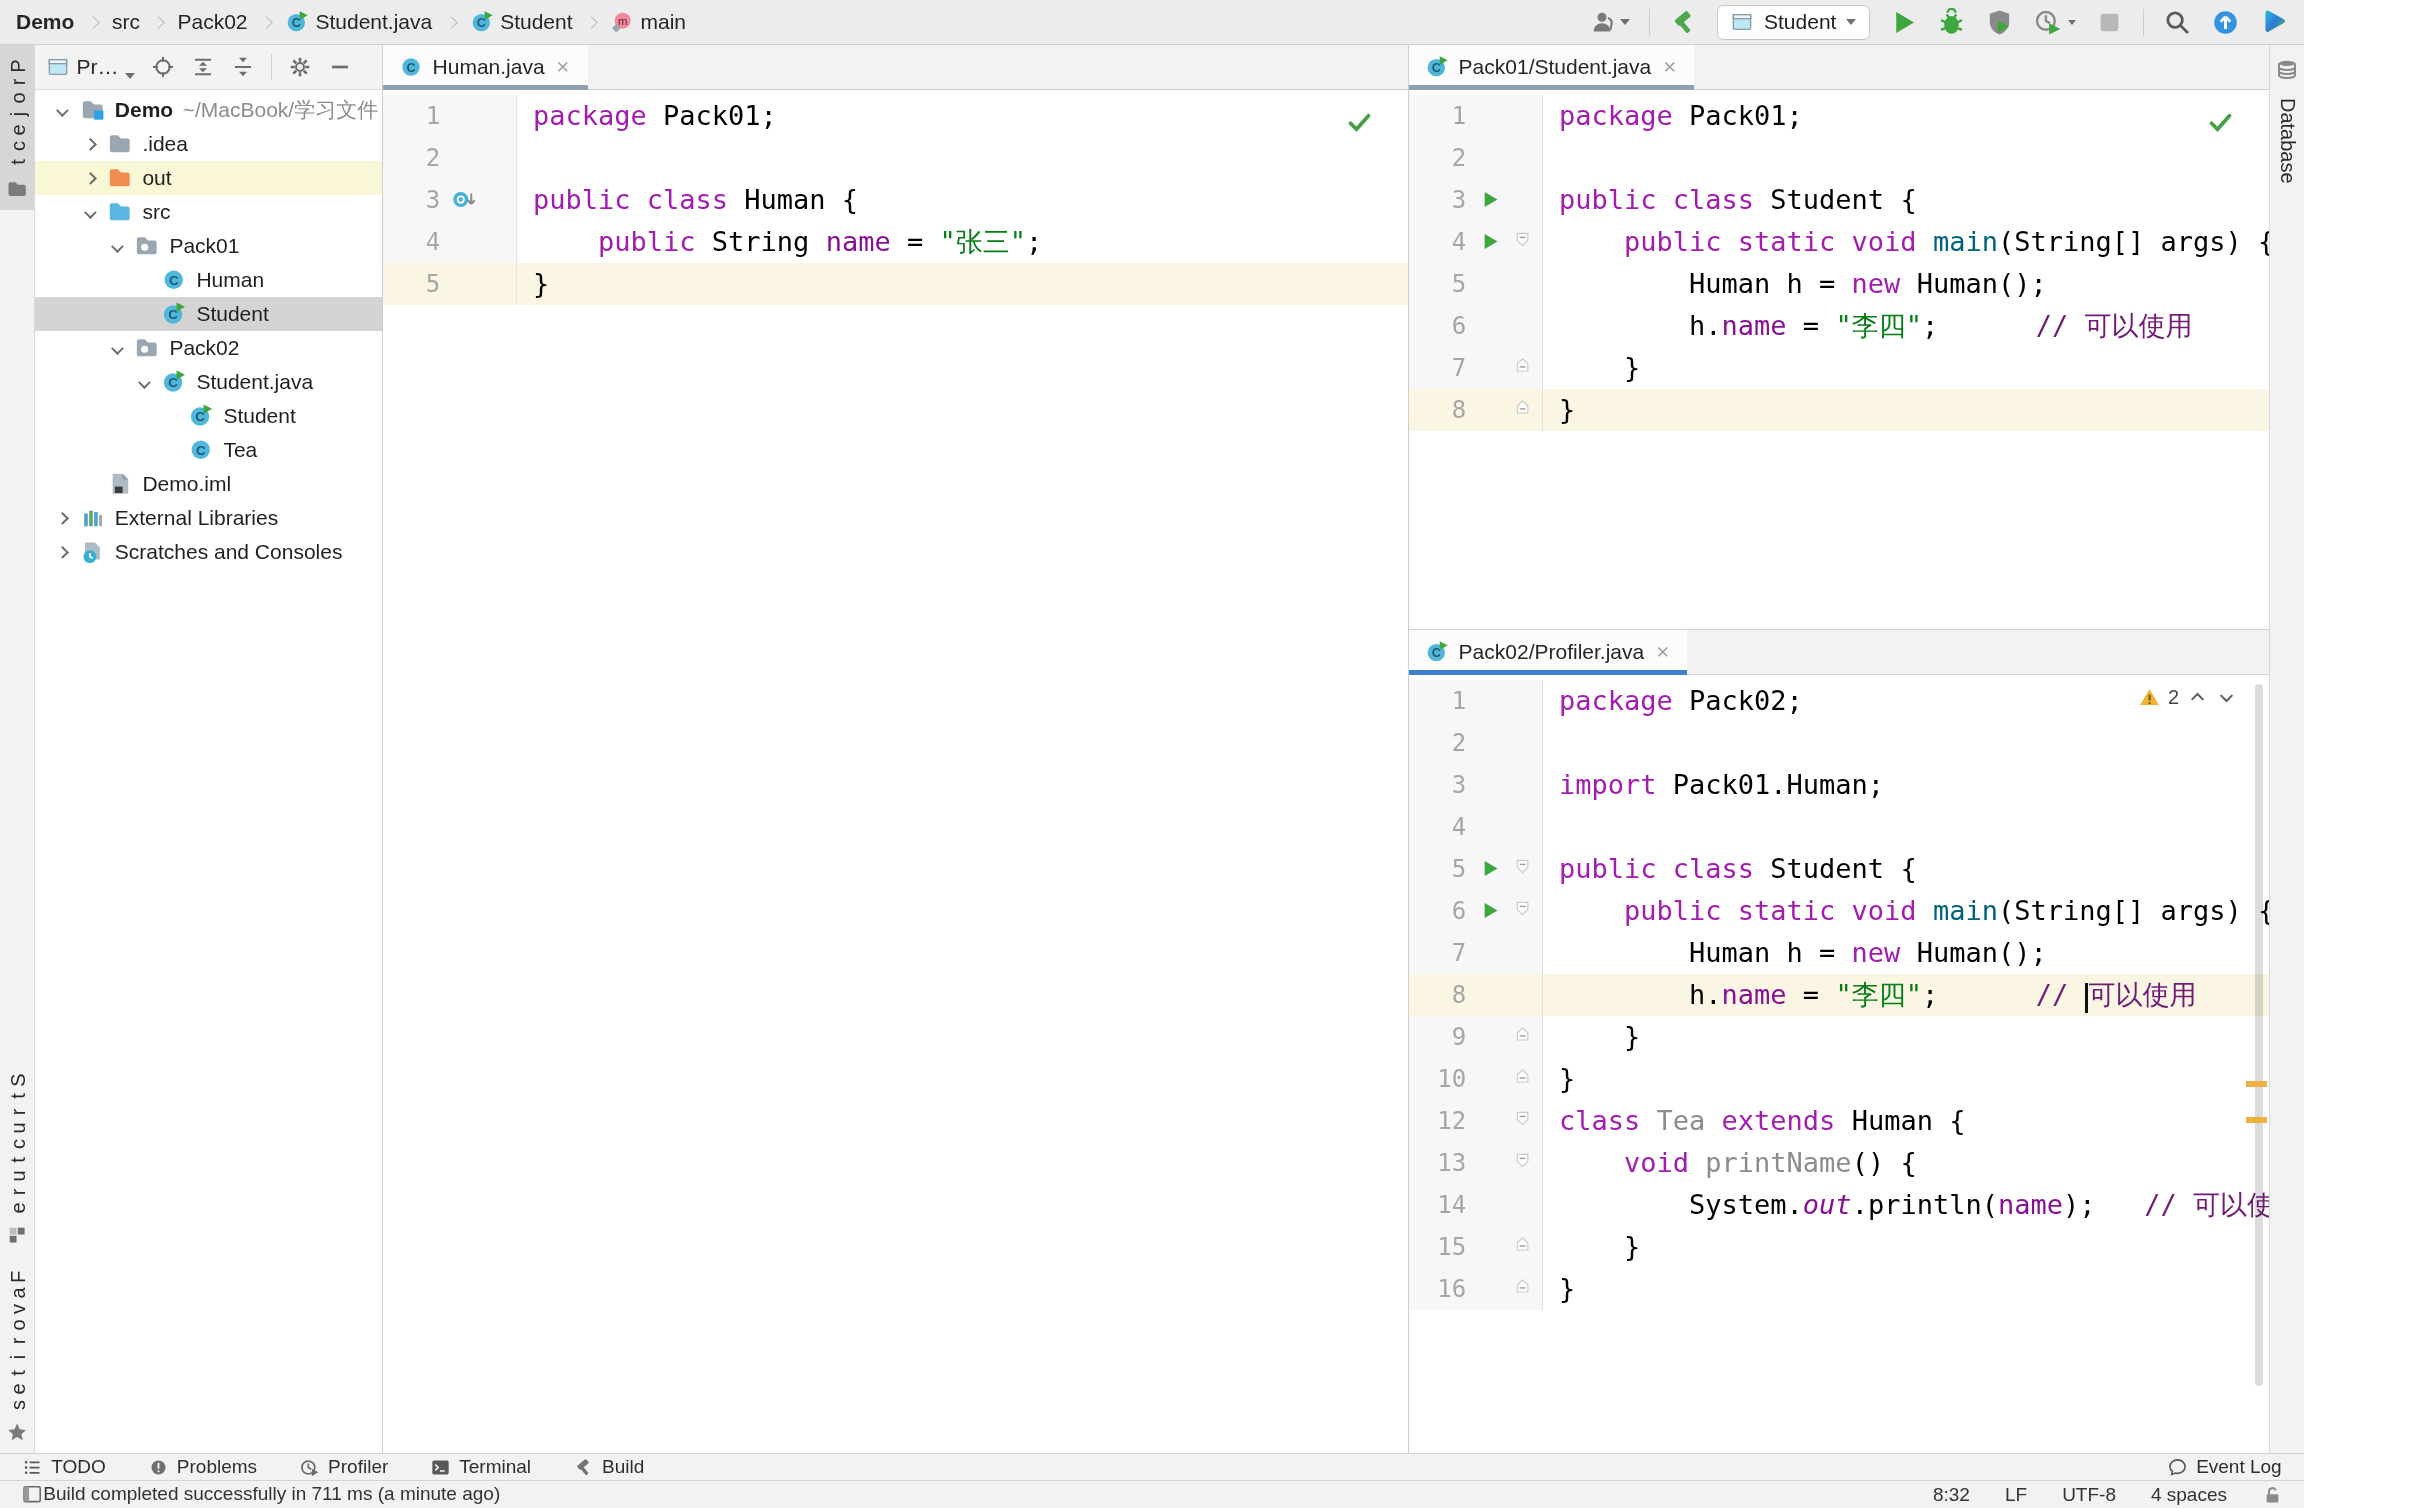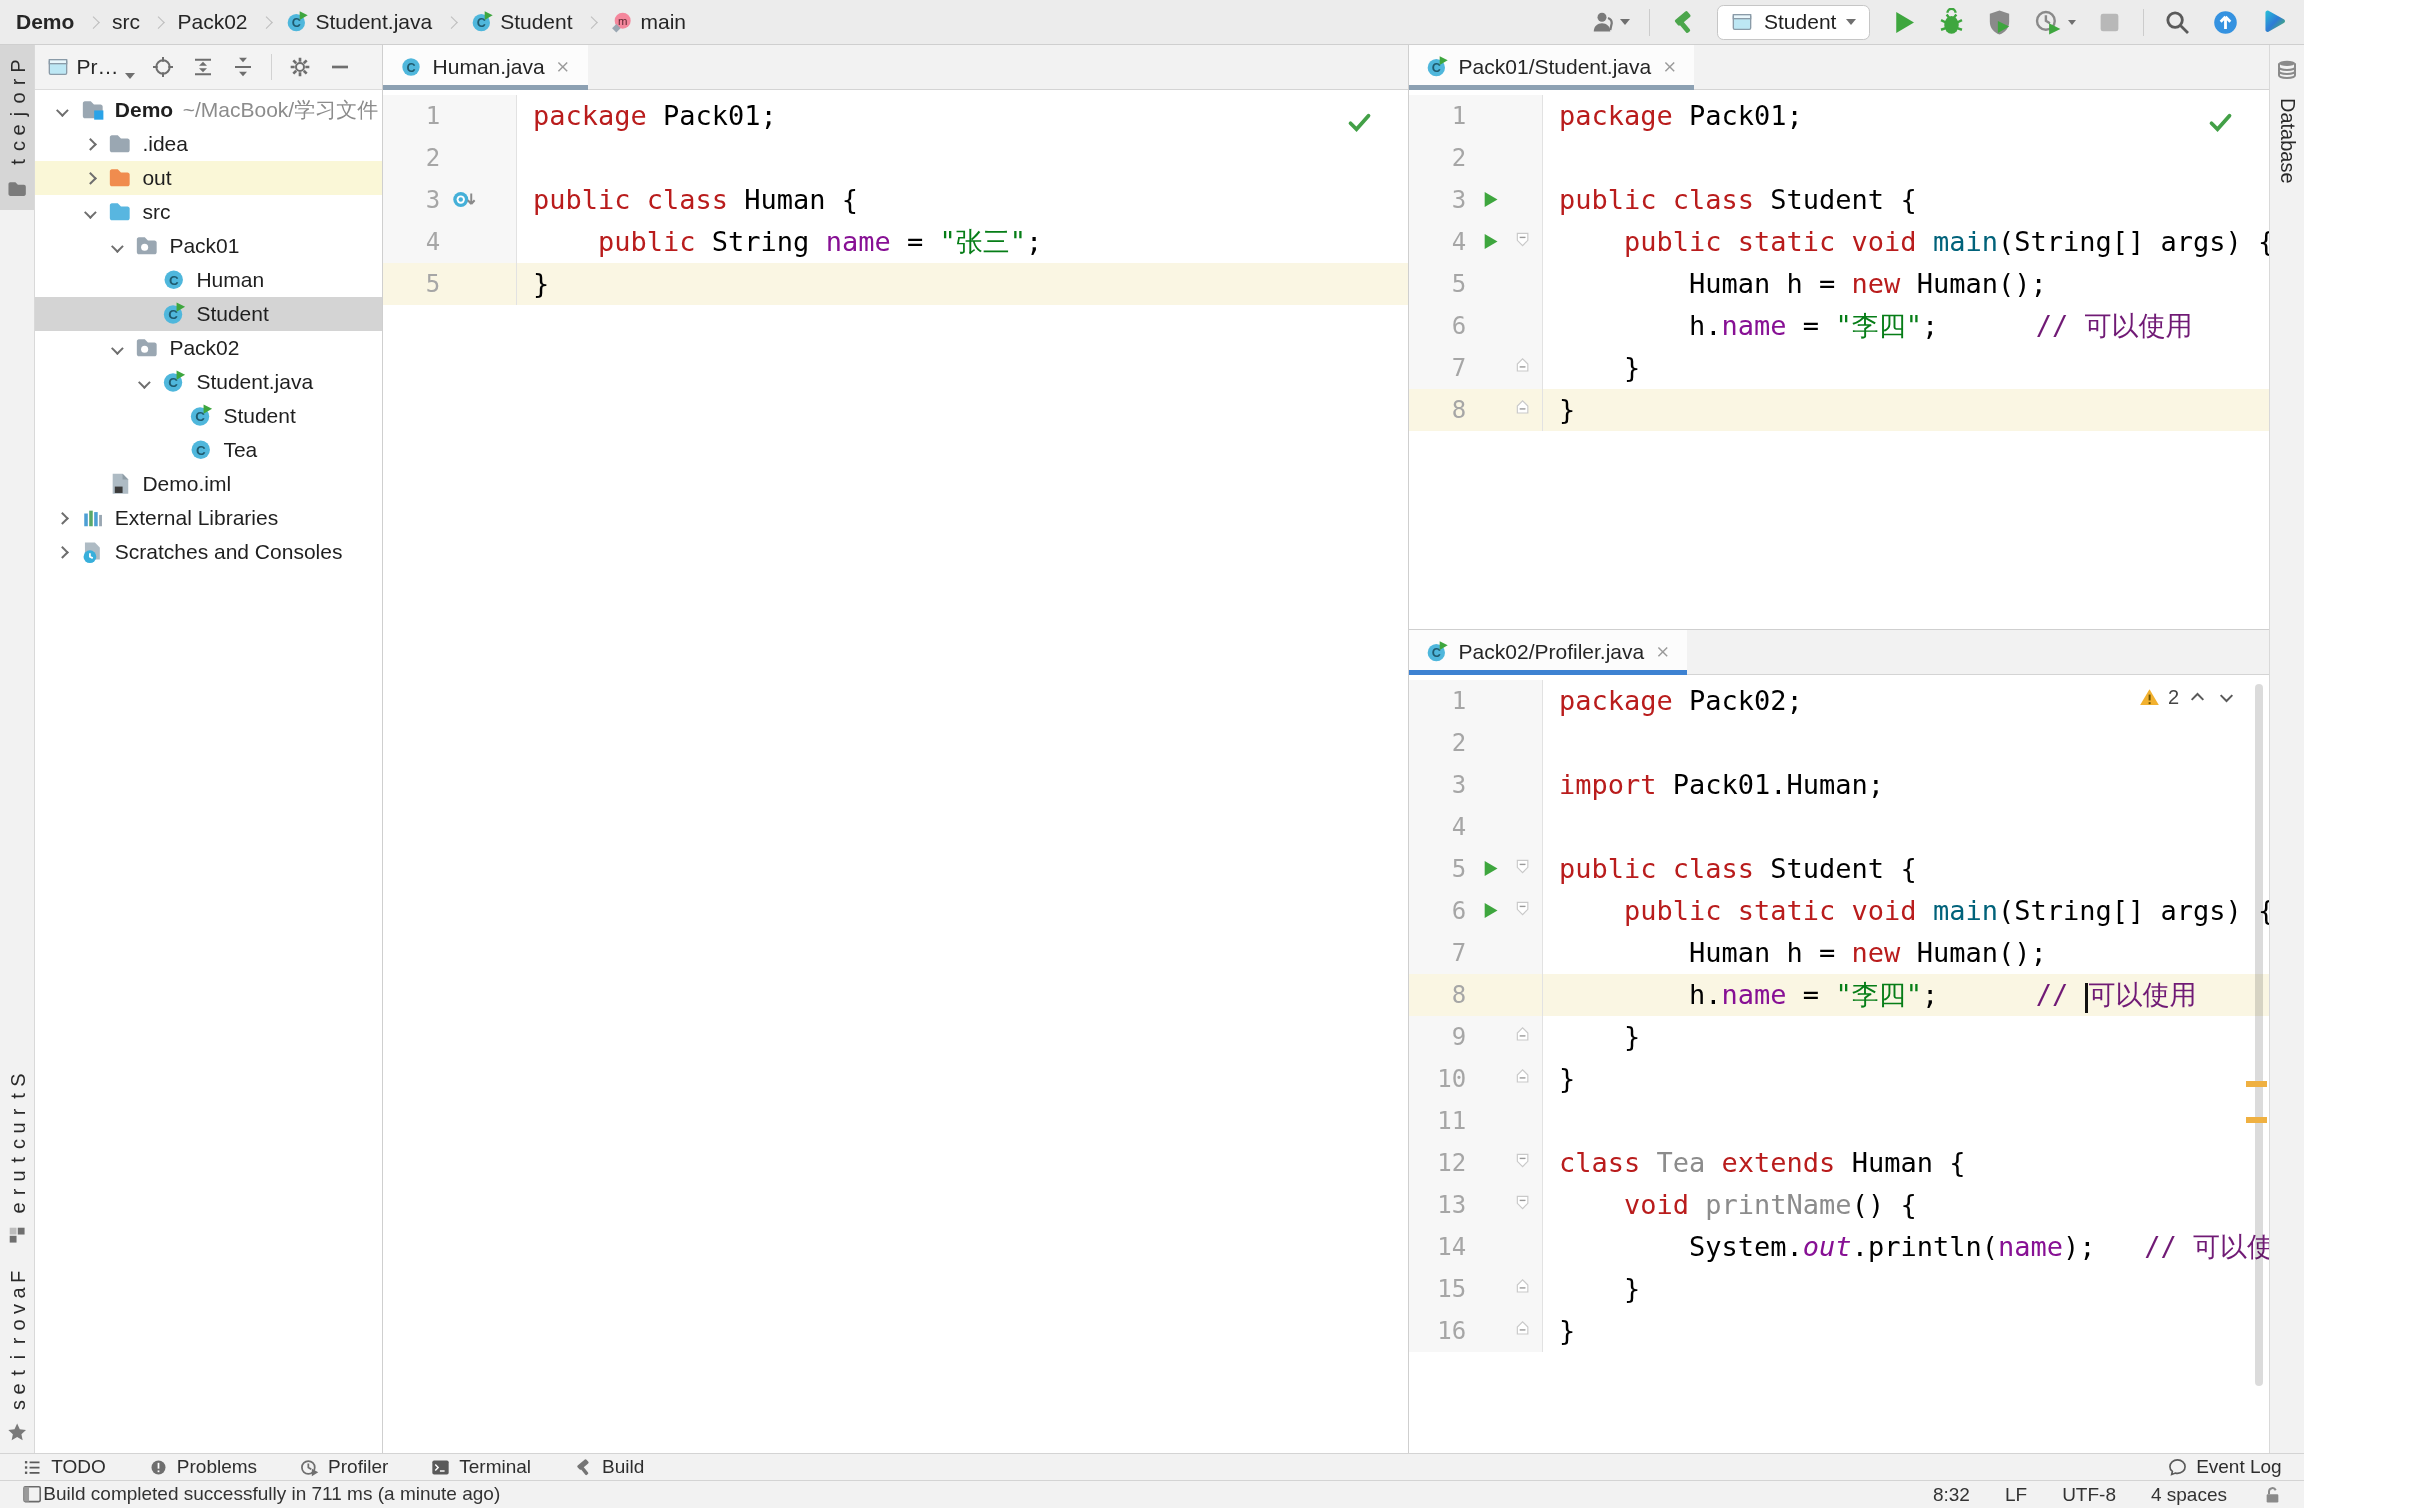--- a/index.html
+++ b/index.html
@@ -69,21 +69,21 @@
   .cline.current .lnband{background:#FAF6E3}
   .gnum{width:62px;flex:none;text-align:right;padding-right:4.8px;color:#A6A6A6;
     font-family:"DejaVu Sans Mono",monospace;font-size:24px;position:relative;background:#F7F7F7;align-self:stretch;
     display:flex;align-items:center;justify-content:flex-end}
   .gicon{width:38px;flex:none;align-self:stretch;background:#F7F7F7;display:flex;align-items:center;justify-content:center;position:relative}
   .gfold{width:34px;flex:none;align-self:stretch;background:#F7F7F7;border-right:0.8px solid #E2E2E2;
     display:flex;align-items:center;justify-content:center;position:relative}
   .cline.current .gnum,.cline.current .gicon,.cline.current .gfold{background:#FAF6E3}
   .ctext{font-family:"DejaVu Sans Mono","DejaVu Sans",monospace;font-size:27px;white-space:pre;
     padding-left:16px;position:relative;z-index:1}
-  .tk-kw{color:#b91c1c}.tk-pl{color:#000}.tk-str{color:#067D17}.tk-fld{color:#871094}
+  .tk-kw{color:#a21caf}.tk-pl{color:#000}.tk-str{color:#067D17}.tk-fld{color:#871094}
   .tk-sfld{color:#871094;font-style:italic}.tk-mth{color:#00627A}.tk-cmt{color:#701a75}
   .tk-unc{color:#8C8C8C}.tk-unm{color:#8C8C8C}
   .caret{display:inline-block;width:2.4px;height:30px;background:#111;vertical-align:middle;margin:0 0.8px -4.8px 0.8px}
   .echeck{position:absolute;top:19px;right:35px;z-index:2}
   .ewarn{position:absolute;top:11.2px;right:32px;z-index:2;display:flex;align-items:center;gap:8px;color:#454545;font-size:20px}
   .sb-thumb{position:absolute;right:6.4px;top:9.6px;width:8px;height:702px;background:rgba(0,0,0,0.14);border-radius:4.8px;z-index:2}
   .sb-mark{position:absolute;right:1.6px;width:21px;height:6.4px;background:#EFB041;z-index:2}
   .split-h{height:0.8px;background:#CFCFCF}
 
   
@@ -800,27 +800,20 @@
               <span class="gfold">
                 <svg width="21" height="21" viewBox="0 0 36 36" style="display:block">
                   <path d="M4 24h18V12l-9-9-9 9z" fill="#fff" stroke="#C9C9C9" stroke-width="2"></path>
                   <path d="M8 17h10" stroke="#9A9A9A" stroke-width="2.4"></path>
                 </svg>
               </span>
               <span class="ctext"><span class="tk-pl">}</span></span>
             </div>
             <div class="cline">
               <span class="lnband"></span>
-              <span class="gnum">11</span>
-              <span class="gicon"></span>
-              <span class="gfold"></span>
-              <span class="ctext"></span>
-            </div>
-            <div class="cline">
-              <span class="lnband"></span>
               <span class="gnum">12</span>
               <span class="gicon"></span>
               <span class="gfold">
                 <svg width="21" height="21" viewBox="0 0 36 36" style="display:block">
                   <path d="M4 4h18v12l-9 9-9-9z" fill="#fff" stroke="#C9C9C9" stroke-width="2"></path>
                   <path d="M8 11h10" stroke="#9A9A9A" stroke-width="2.4"></path>
                 </svg>
               </span>
               <span class="ctext"><span class="tk-kw">class</span><span class="tk-pl"> </span><span class="tk-unc">Tea</span><span class="tk-kw"> extends</span><span class="tk-pl"> Human {</span></span>
             </div>

